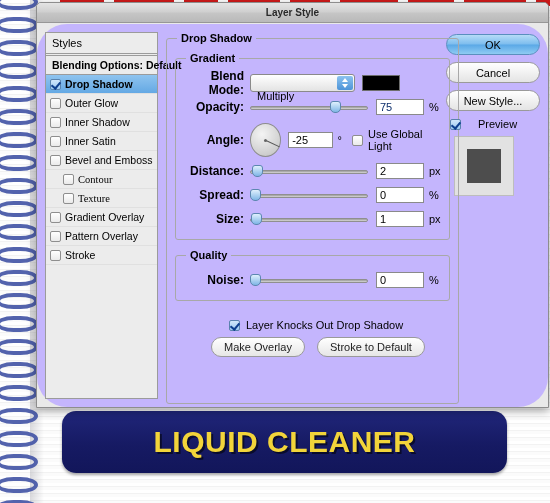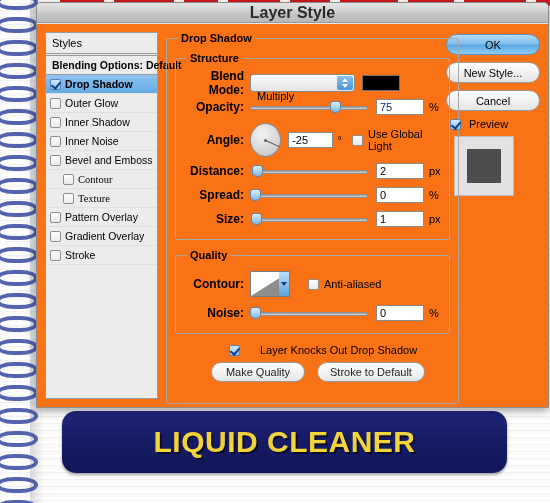--- a/index.html
+++ b/index.html
@@ -72,27 +72,27 @@
     box-shadow:0 3px 10px rgba(0,0,0,.35);
     overflow:hidden;
   }
   #titlebar {
     height:20px;
     background:linear-gradient(180deg,#e4e4e4 0%,#cfcfcf 48%,#c6c6c6 52%,#b9b9b9 100%);
     border-bottom:1px solid #979797;
     display:flex; align-items:center; justify-content:center;
     border-radius:4px 4px 0 0;
   }
-  #titlebar-text { font-size:16px; font-weight:bold; color:#2a2a2a; }
+  #titlebar-text { font-size:10px; font-weight:bold; color:#2a2a2a; }
 
   #dlg-body {
     position:absolute; left:0; top:21px; right:0; bottom:0;
-    background:#f97316;
+    background:#c4b5fd;
     padding:8px;
-    display:flex; gap:8px;
+    display:flex; gap:8px;border-radius:30px;
   }
 
   
   #styles-col {
     width:113px; background:#ececec;
     border:1px solid #9b9b9b;
     display:flex; flex-direction:column;
   }
   .styles-head {
     padding:4px 6px; font-size:11px;
@@ -216,21 +216,21 @@
     position:absolute; inset:0;
     background:linear-gradient(to bottom right, #ffffff 0%, #ffffff 49%, #8d8d8d 51%, #8d8d8d 100%);
   }
   .contour .arrowbox {
     position:absolute; right:0; top:0; bottom:0; width:10px;
     background:linear-gradient(180deg,#bfe0f8,#5fa3dd);
     display:flex; align-items:center; justify-content:center;
   }
   .contour .arrowbox i { width:0;height:0;border-left:3px solid transparent;border-right:3px solid transparent;border-top:4px solid #143a6b; }
 
-  .knockout-row { display:flex; align-items:center; gap:20px; margin:10px 0 0 54px; font-size:11px; }
+  .knockout-row { display:flex; align-items:center; gap:6px; margin:18px 0 0 54px; font-size:11px; }
   .btn-row { display:flex; gap:12px; margin:6px 0 0 36px; }
   .cap-btn {
     min-width:94px; height:20px; padding:0 12px;
     background:linear-gradient(180deg,#ffffff,#e6e6e6);
     border:1px solid #9a9a9a; border-radius:10px;
     font-size:11px; display:flex; align-items:center; justify-content:center;
     color:#1d1d1d;
   }
 
   
@@ -238,21 +238,21 @@
   .rbtn {
     width:94px; height:21px; margin-bottom:7px;
     background:linear-gradient(180deg,#ffffff,#e4e4e4);
     border:1px solid #9a9a9a; border-radius:11px;
     font-size:11px; display:flex; align-items:center; justify-content:center;
   }
   .rbtn.primary {
     background:linear-gradient(180deg,#b6dcf7 0%, #7dbdee 48%, #5aa8e6 52%, #8ecbf3 100%);
     border-color:#5a8fbe; font-weight:normal;
   }
-  .preview-row { display:flex; align-items:center; gap:8px; margin:2px 0 6px 4px; font-size:11px; }
+  .preview-row { display:flex; align-items:center; gap:17px; margin:2px 0 6px 4px; font-size:11px; }
   .preview-box {
     width:60px; height:60px; margin-left:8px;
     background:#e2e2e2; border:1px solid #bdbdbd;
     display:flex; align-items:center; justify-content:center;
   }
   .preview-box .sq { width:34px; height:34px; background:#4d4d4d; }
 </style>
 </head>
 <body>
 
@@ -321,55 +321,55 @@
           <div class="style-item">
             <span class="cb"></span>
             <span>Outer Glow</span>
           </div>
           <div class="style-item">
             <span class="cb"></span>
             <span>Inner Shadow</span>
           </div>
           <div class="style-item">
             <span class="cb"></span>
-            <span>Inner Noise</span>
+            <span>Inner Satin</span>
           </div>
           <div class="style-item">
             <span class="cb"></span>
             <span>Bevel and Emboss</span>
           </div>
           <div class="style-item sub">
             <span class="cb"></span>
             <span>Contour</span>
           </div>
           <div class="style-item sub">
             <span class="cb"></span>
             <span>Texture</span>
           </div>
           <div class="style-item">
             <span class="cb"></span>
+            <span>Gradient Overlay</span>
+          </div>
+          <div class="style-item">
+            <span class="cb"></span>
             <span>Pattern Overlay</span>
-          </div>
-          <div class="style-item">
-            <span class="cb"></span>
-            <span>Gradient Overlay</span>
           </div>
           <div class="style-item">
             <span class="cb"></span>
             <span>Stroke</span>
           </div>
         </div>
     </div>
 
     <div id="mid-col">
       <fieldset class="grp" id="grp-dropshadow">
         <legend>Drop Shadow</legend>
 
         <fieldset class="grp" id="grp-structure">
-          <legend>Structure</legend>
+          <legend>Gradient</legend>
 
           <div class="row">
             <span class="lbl">Blend Mode:</span>
             <div class="popup">
               <span>Multiply</span>
               <span class="arrows">
                   <i class="up"></i>
                   <i class="dn"></i>
                 </span>
             </div>
@@ -427,61 +427,48 @@
               <div class="thumb" id="thumb-size" style="left: 1px;"></div>
             </div>
             <div class="numfield">1</div>
             <span class="unit">px</span>
           </div>
         </fieldset>
 
         <fieldset class="grp" id="grp-quality">
           <legend>Quality</legend>
 
-          <div class="row" style="height:30px">
-            <span class="lbl">Contour:</span>
-            <div class="contour">
-              <div class="ramp"></div>
-              <div class="arrowbox">
-                  <i></i>
-                </div>
-            </div>
-            <span class="inline-cb" style="margin-left:18px">
-              <span class="cb"></span>
-              <span>Anti-aliased</span>
-            </span>
-          </div>
 
           <div class="row">
             <span class="lbl">Noise:</span>
             <div class="slider">
               <div class="track"></div>
               <div class="thumb" id="thumb-noise" style="left: 0px;"></div>
             </div>
             <div class="numfield">0</div>
             <span class="unit">%</span>
           </div>
         </fieldset>
 
         <div class="knockout-row">
           <span class="cb checked blue"></span>
           <span>Layer Knocks Out Drop Shadow</span>
         </div>
 
         <div class="btn-row">
-          <div class="cap-btn">Make Quality</div>
+          <div class="cap-btn">Make Overlay</div>
           <div class="cap-btn">Stroke to Default</div>
         </div>
       </fieldset>
     </div>
 
     <div id="right-col">
       <div class="rbtn primary">OK</div>
+      <div class="rbtn">Cancel</div>
       <div class="rbtn">New Style...</div>
-      <div class="rbtn">Cancel</div>
       <div class="preview-row">
         <span class="cb checked blue"></span>
         <span>Preview</span>
       </div>
       <div class="preview-box">
         <div class="sq" id="preview-sq" style="background: rgb(77, 77, 77);"></div>
       </div>
     </div>
 
   </div>

